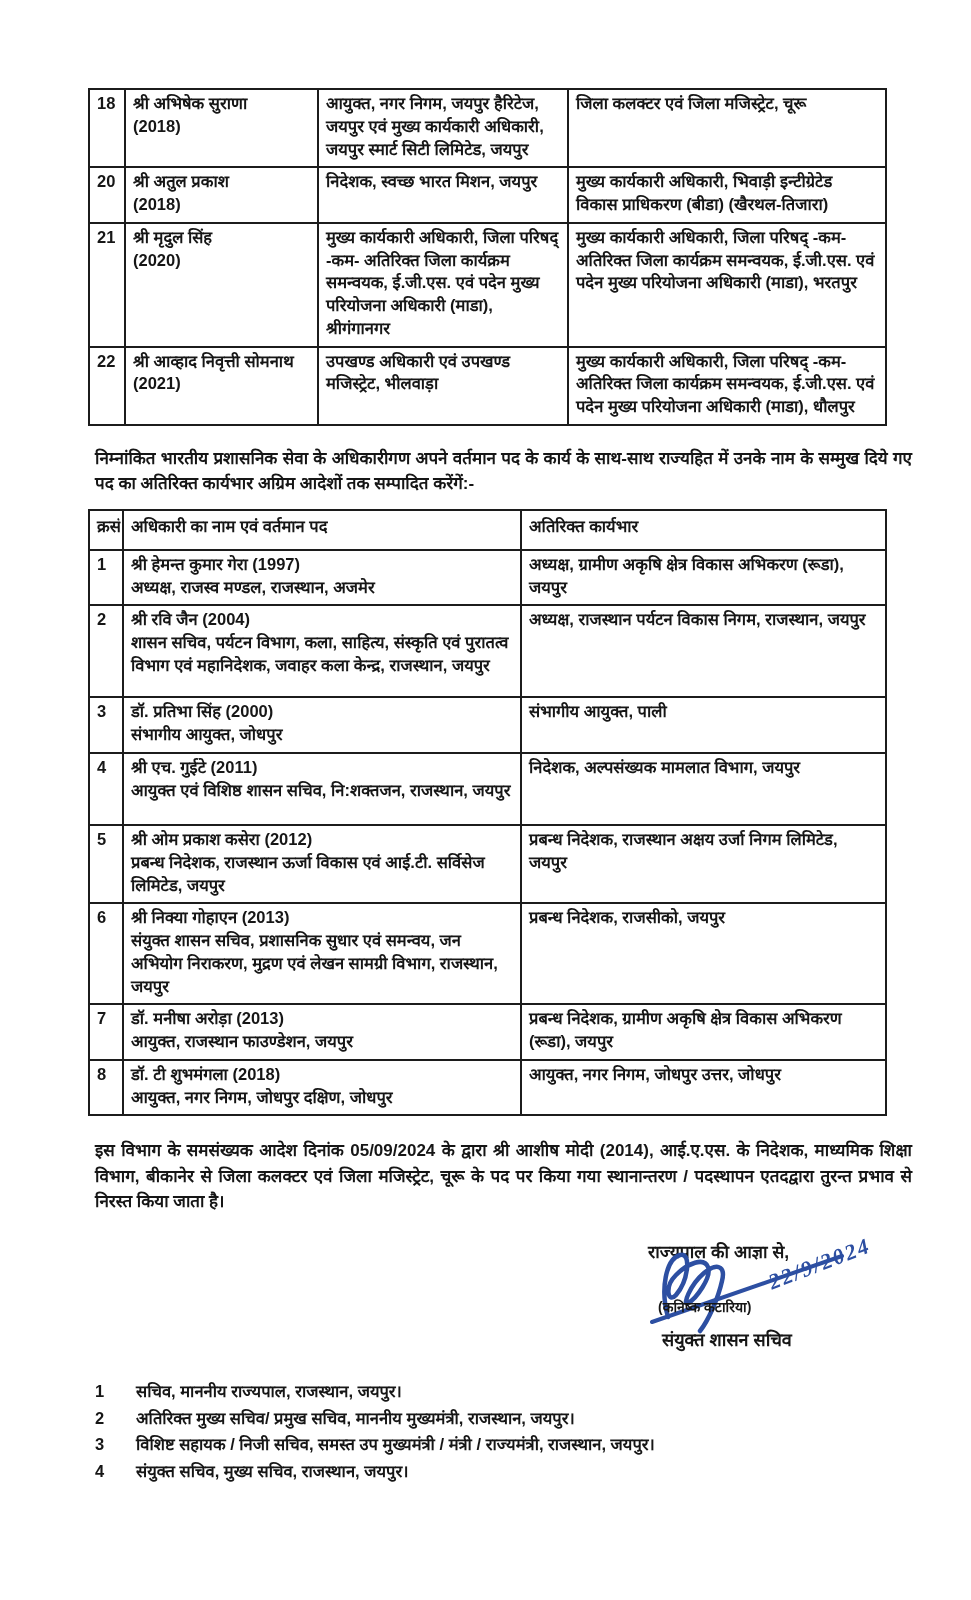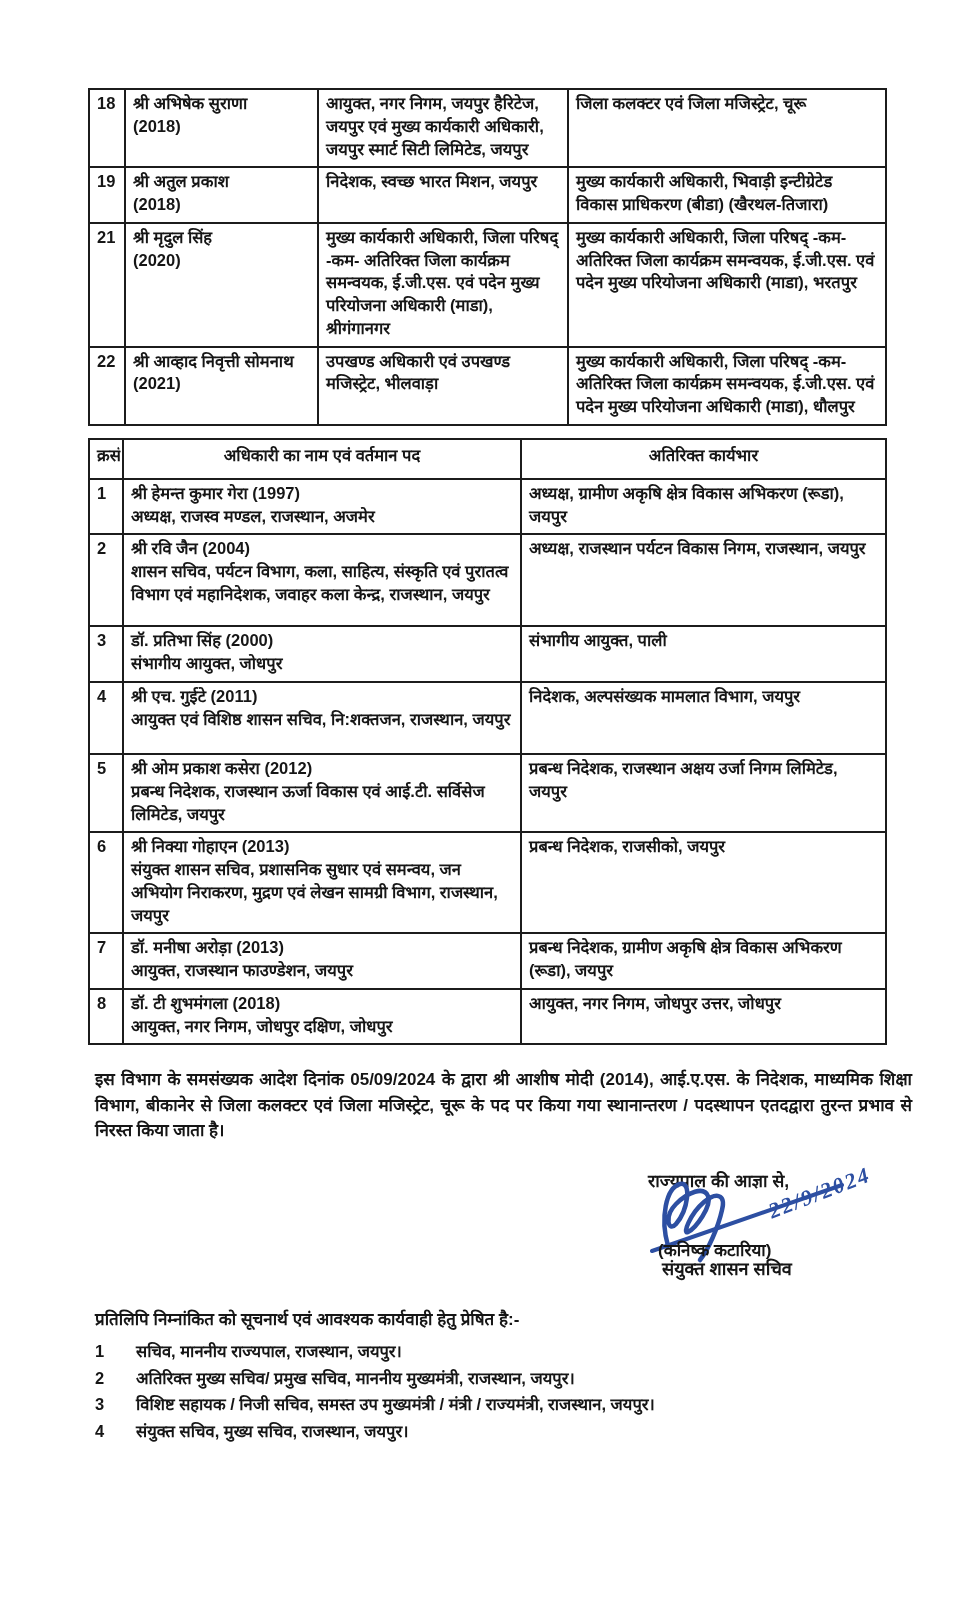--- a/index.html
+++ b/index.html
@@ -21,21 +21,21 @@
   td, th {
     border: 2px solid var(--line);
     vertical-align: top;
     text-align: left;
     padding: 2px 7px 6px 7px;
     font-size: 16.5px;
     line-height: 1.38;
     font-weight: 600;
     overflow: hidden;
   }
-  .t2 th { text-align: center; padding-top: 4px; font-weight: 700; border-radius: 16px; }
+  .t2 th { padding-top: 4px; font-weight: 700; border-radius: 16px; }
   .cell-name div { display: block; }
 
   .para {
     width: 817px; margin-left: 95px;
     font-size: 17px; line-height: 1.5;
     text-align: justify;
   }
   .para1 { margin-top: 20px; }
   .t2 { margin-top: 12px; }
   .para2 { margin-top: 22px; }
@@ -45,21 +45,21 @@
   .sig-svg { position: absolute; left: 630px; top: 6px; width: 270px; height: 115px; }
   .sig-svg path, .sig-svg line { stroke: var(--ink); fill: none; stroke-linecap: round; }
   .sig-date {
     position: absolute; left: 766px; top: 28px;
     color: var(--ink);
     font-family: "Liberation Serif", "DejaVu Serif", serif;
     font-style: italic; font-size: 22px; letter-spacing: 2px; font-weight: 600;
     transform: rotate(-21deg);
     white-space: nowrap;
   }
-  .sig-name { position: absolute; left: 658px; top: 86px; font-size: 17px; }
+  .sig-name { position: absolute; left: 658px; top: 74px; font-size: 14px; }
   .sig-desig { position: absolute; left: 662px; top: 104px; font-size: 18px; }
 
   .copyto { margin-top: 28px; }
   .copy-intro { width: 817px; margin-left: 95px; font-size: 17px; }
   .copy-list { margin-left: 95px; margin-top: 8px; width: 820px; }
   .copy-row { display: flex; font-size: 16.5px; line-height: 1.62; }
   .copy-sn { width: 41px; flex: 0 0 41px; }
   .copy-text { flex: 1; }
 </style>
 </head>
@@ -79,21 +79,21 @@
         <tr>
           <td style="height:68px">18</td>
           <td class="cell-name">
             <div>श्री अभिषेक सुराणा</div>
             <div>(2018)</div>
           </td>
           <td>आयुक्त, नगर निगम, जयपुर हैरिटेज, जयपुर एवं मुख्य कार्यकारी अधिकारी, जयपुर स्मार्ट सिटी लिमिटेड, जयपुर</td>
           <td>जिला कलक्टर एवं जिला मजिस्ट्रेट, चूरू</td>
         </tr>
         <tr>
-          <td style="height:44px">19</td>
+          <td style="height:44px">20</td>
           <td class="cell-name">
             <div>श्री अतुल प्रकाश</div>
             <div>(2018)</div>
           </td>
           <td>निदेशक, स्वच्छ भारत मिशन, जयपुर</td>
           <td>मुख्य कार्यकारी अधिकारी, भिवाड़ी इन्टीग्रेटेड विकास प्राधिकरण (बीडा) (खैरथल-तिजारा)</td>
         </tr>
         <tr>
           <td style="height:88px">21</td>
           <td class="cell-name">
@@ -108,20 +108,21 @@
           <td class="cell-name">
             <div>श्री आव्हाद निवृत्ती सोमनाथ</div>
             <div>(2021)</div>
           </td>
           <td>उपखण्ड अधिकारी एवं उपखण्ड मजिस्ट्रेट, भीलवाड़ा</td>
           <td>मुख्य कार्यकारी अधिकारी, जिला परिषद् -कम- अतिरिक्त जिला कार्यक्रम समन्वयक, ई.जी.एस. एवं पदेन मुख्य परियोजना अधिकारी (माडा), धौलपुर</td>
         </tr>
       </tbody>
     </table>
 
+    <p class="para para1">निम्नांकित भारतीय प्रशासनिक सेवा के अधिकारीगण अपने वर्तमान पद के कार्य के साथ-साथ राज्यहित में उनके नाम के सम्मुख दिये गए पद का अतिरिक्त कार्यभार अग्रिम आदेशों तक सम्पादित करेंगें:-</p>
 
     <table class="t2">
       <colgroup>
           <col style="width:34px">
           <col style="width:398px">
           <col style="width:365px">
         </colgroup>
       <thead>
         <tr>
           <th style="height:40px">क्रसं</th>
@@ -204,21 +205,20 @@
       <svg class="sig-svg" viewBox="0 0 270 115" aria-hidden="true">
         <path d="M38,88 C30,60 36,30 50,26 C62,23 58,52 46,66 C38,75 34,58 46,46 C58,34 74,28 78,38 C82,48 66,70 58,74 C52,77 60,56 74,44 C86,34 96,36 92,52 C88,70 78,92 70,102" stroke-width="4.5"></path>
         <line x1="22" y1="93" x2="212" y2="27" stroke-width="4"></line>
       </svg>
       <span class="sig-date">22/9/2024</span>
       <div class="sig-name">(कनिष्क कटारिया)</div>
       <div class="sig-desig">संयुक्त शासन सचिव</div>
     </div>
 
     <div class="copyto">
-      <p class="copy-intro">प्रतिलिपि निम्नांकित को सूचनार्थ एवं आवश्यक कार्यवाही हेतु प्रेषित है:-</p>
       <div class="copy-list">
         <div class="copy-row">
           <span class="copy-sn">1</span>
           <span class="copy-text">सचिव, माननीय राज्यपाल, राजस्थान, जयपुर।</span>
         </div>
         <div class="copy-row">
           <span class="copy-sn">2</span>
           <span class="copy-text">अतिरिक्त मुख्य सचिव/ प्रमुख सचिव, माननीय मुख्यमंत्री, राजस्थान, जयपुर।</span>
         </div>
         <div class="copy-row">

